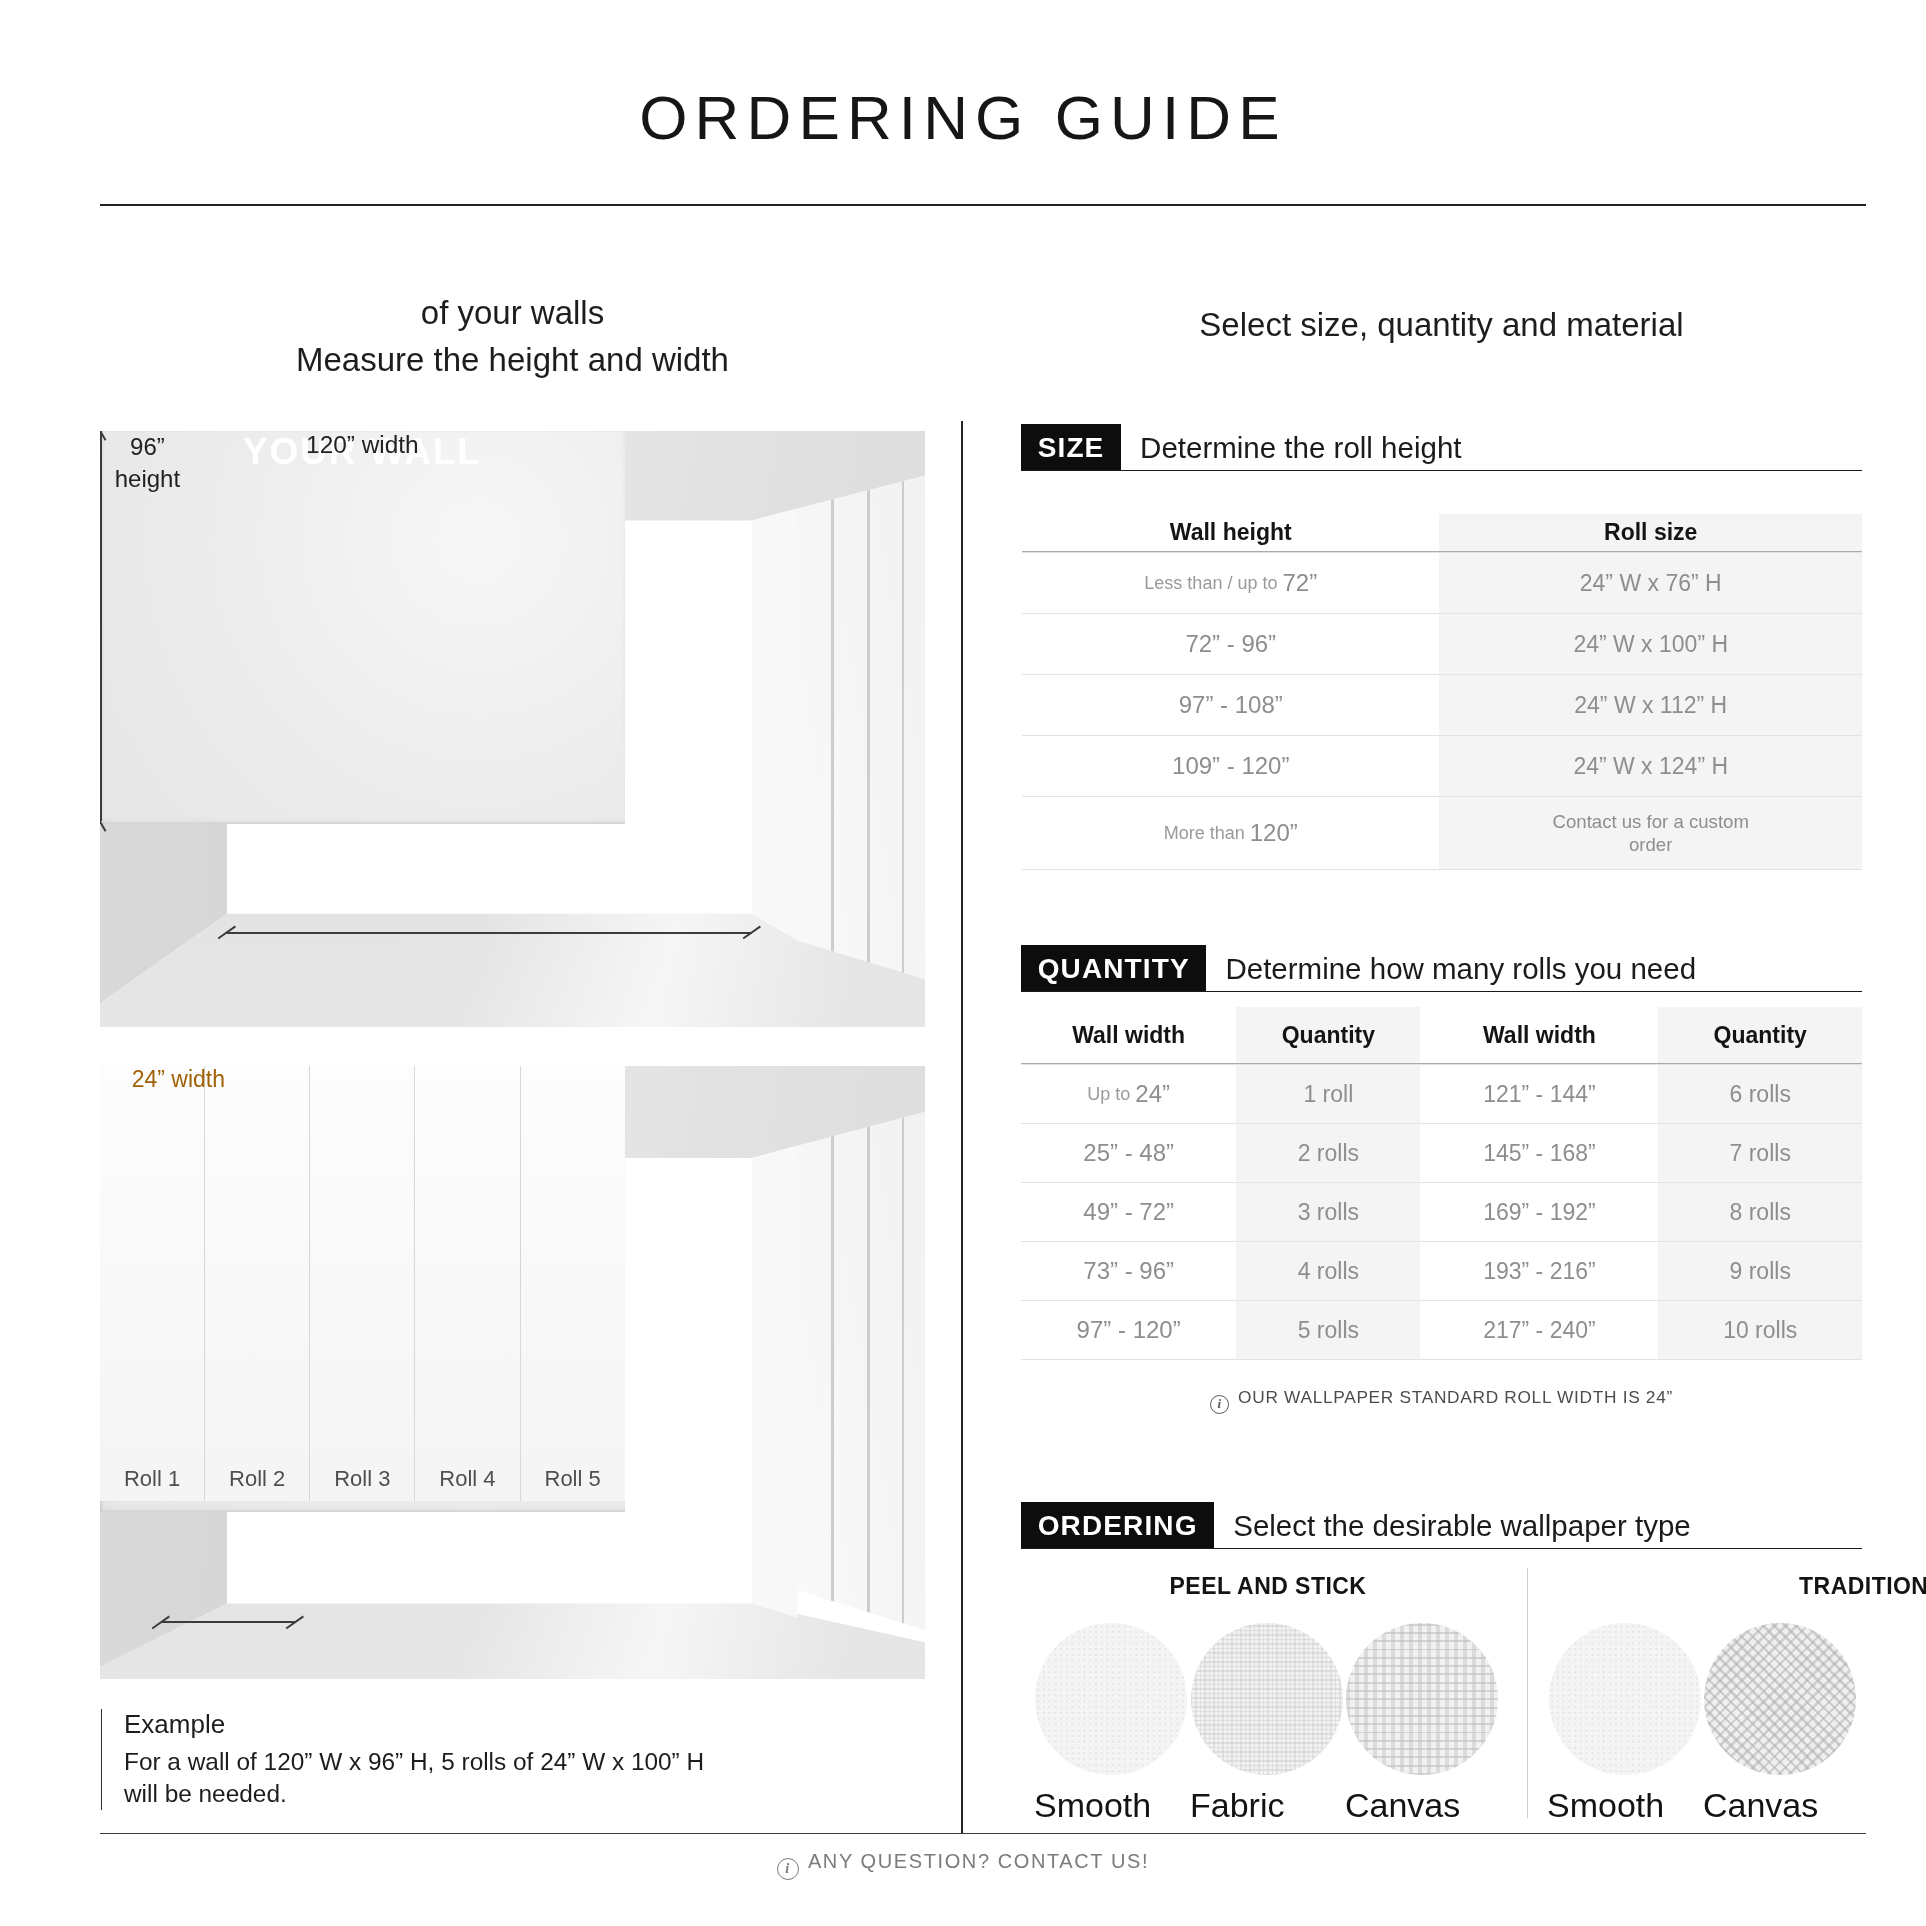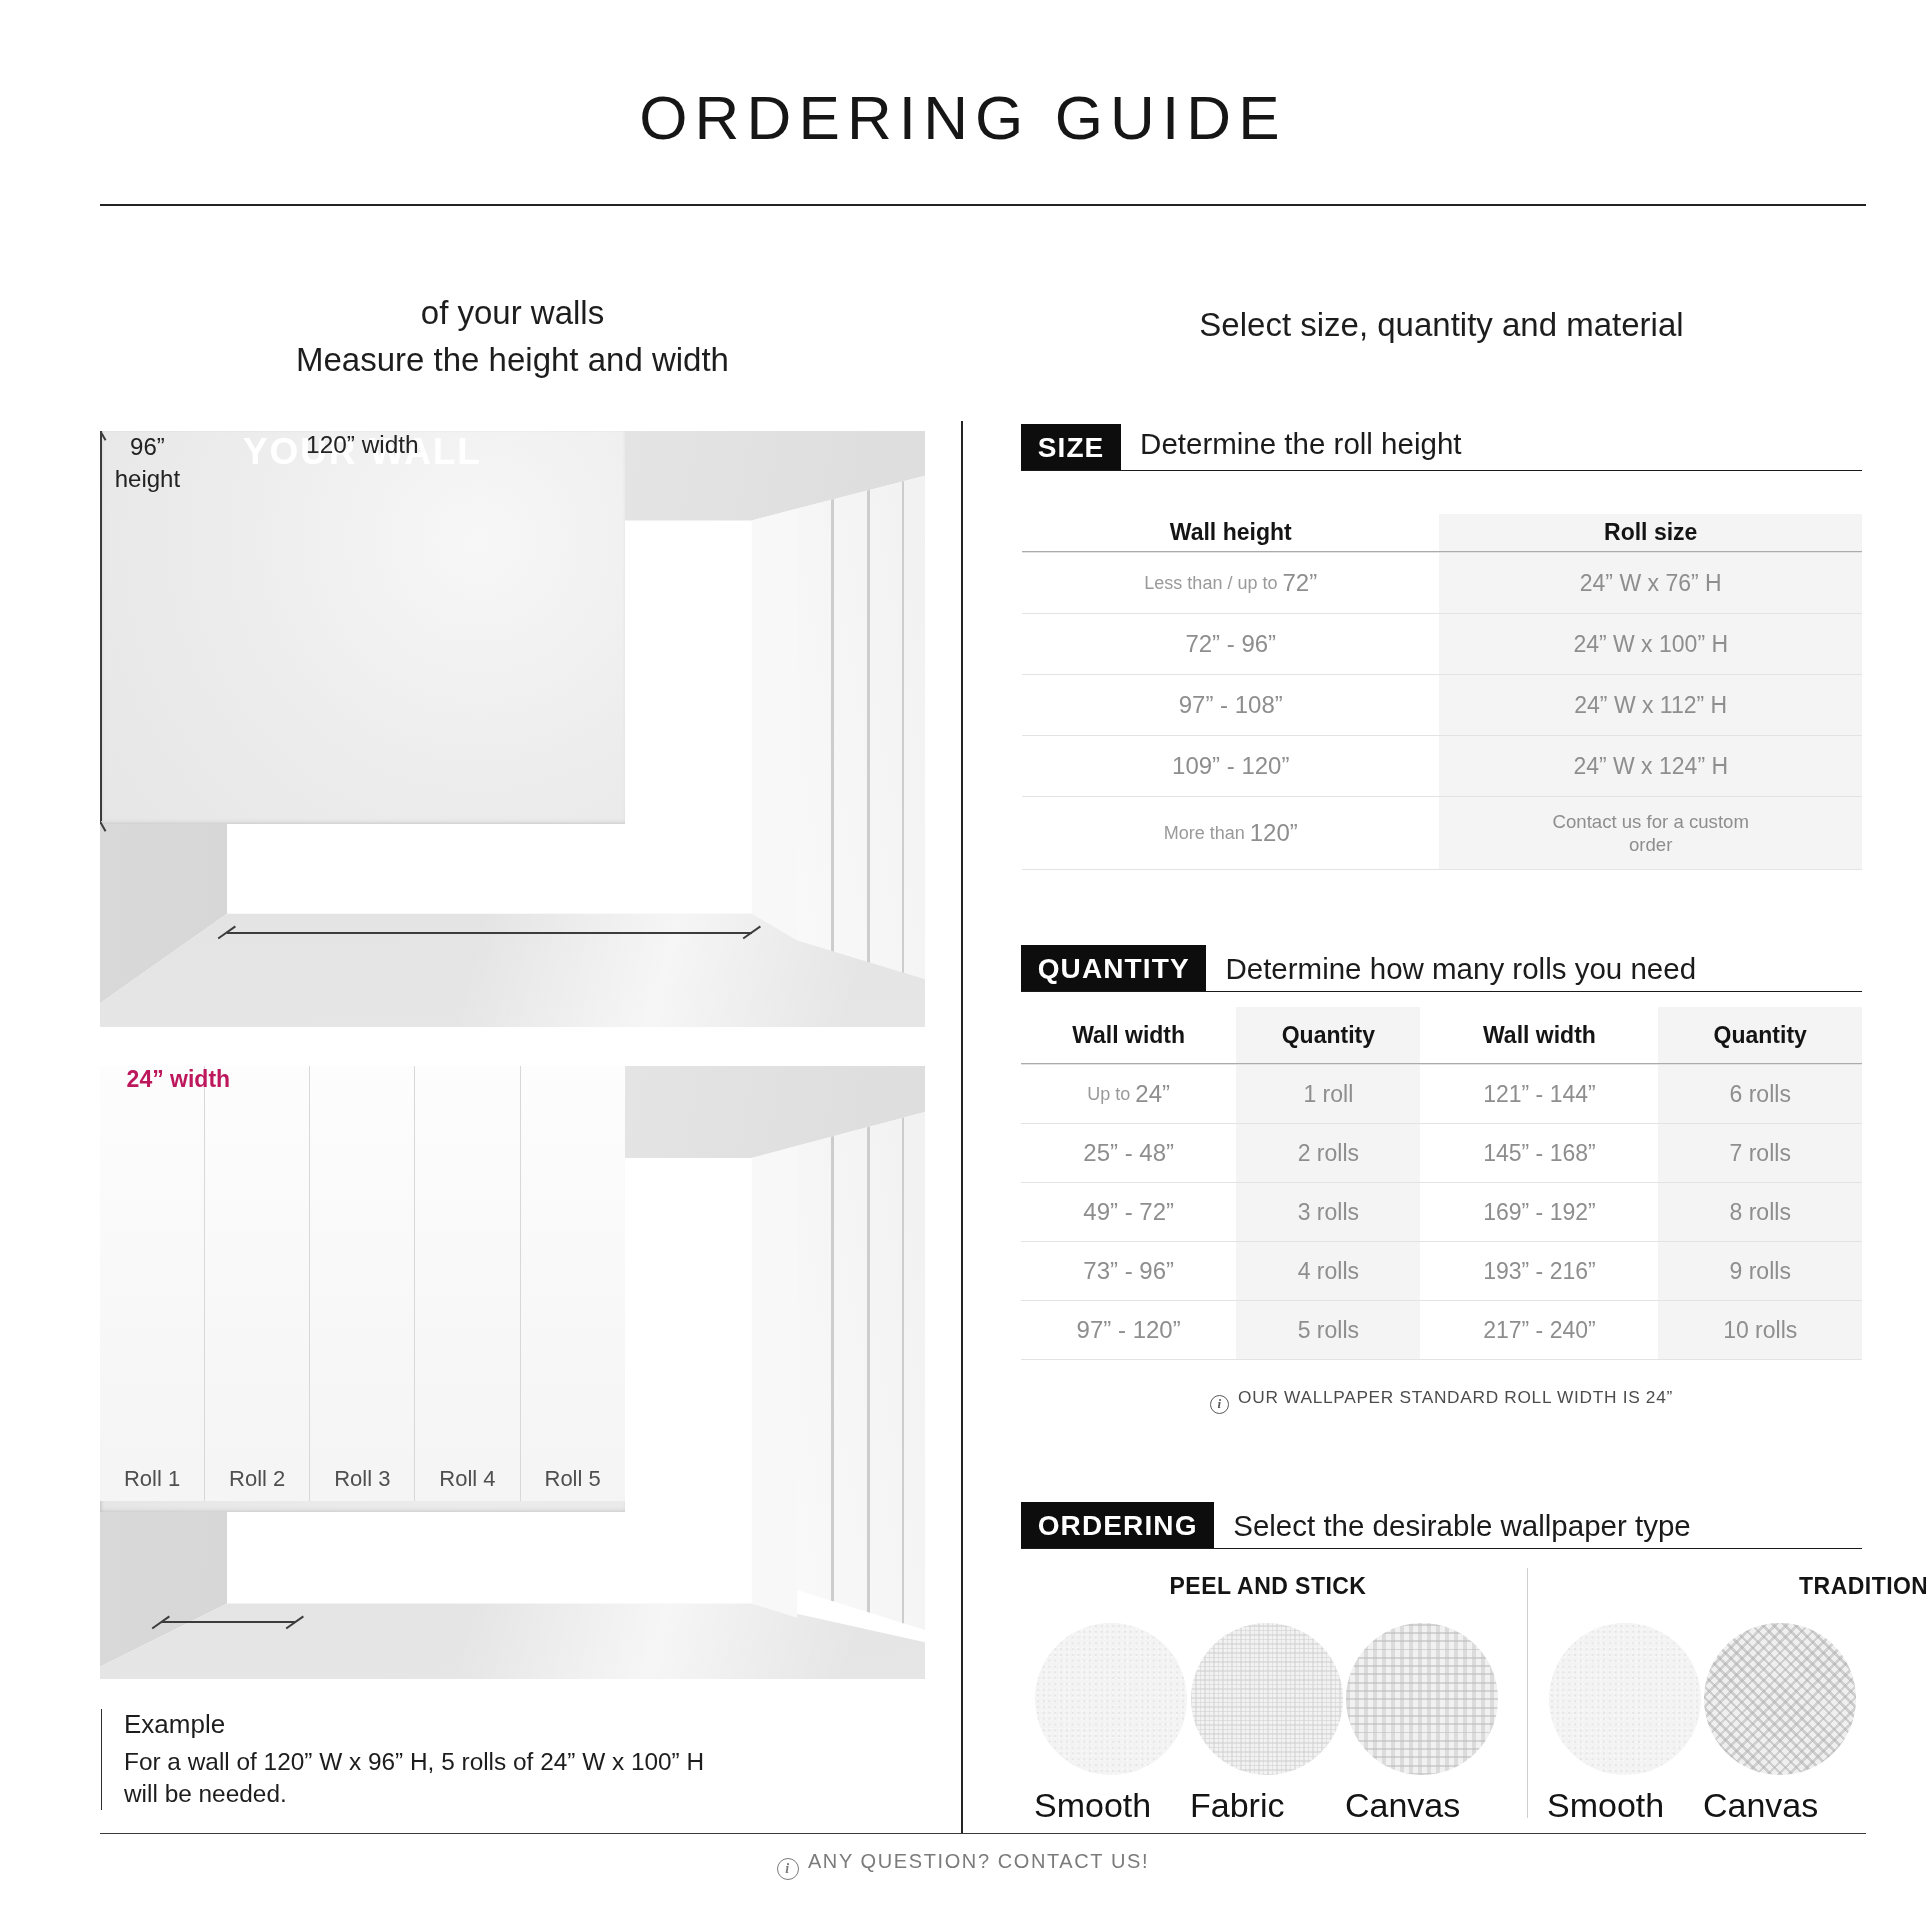--- a/index.html
+++ b/index.html
@@ -60,35 +60,35 @@
   .measure-h::before, .measure-h::after { content:""; position:absolute; top:-9.6px; width:1.9px; height:20.5px; background:#3c3c3c; transform:rotate(55deg); }
   .measure-h::before { left:-1.3px; } .measure-h::after { right:-1.3px; }
   .room1 .measure-h { left:15.4%; top:84%; width:63.6%; }
   .room2 .measure-h { left:7.4%; top:90.6%; width:16.2%; }
 
   .h-label { position:absolute; left:1.5%; top:45.5%; width:11.5%; text-align:center;
              font-size:24px; color:#222; line-height:1.35; }
   .your-wall { position:absolute; left:15.4%; top:47%; width:63.6%; text-align:center;
                color:#ffffff; font-size:37px; font-weight:700; letter-spacing:0.05em; }
   .w-label { position:absolute; left:15.4%; top:87.3%; width:63.6%; text-align:center; font-size:24.4px; color:#222; }
-  .w-label2 { position:absolute; left:3.5%; top:94.2%; width:19%; text-align:center; font-size:23px; color:#be185d;font-weight:bold; }
+  .w-label2 { position:absolute; left:3.5%; top:94.2%; width:19%; text-align:center; font-size:23px; color:#a16207; }
 
   .panels { position:absolute; left:15.4%; top:16.8%; width:63.6%; height:70.9%; display:flex; }
   .panel { flex:1; position:relative; background:linear-gradient(180deg,#fdfdfd,#f5f5f5 90%); border-right:1.3px solid #d8d8d8; }
   .panel:last-child { border-right:none; }
   .panel .roll-label { position:absolute; bottom:2%; left:0; width:100%; text-align:center; font-size:22px; color:#4f4f4f; }
 
   
   .section-header { position:absolute; left:1021px; width:841px; display:flex; align-items:flex-end;
                     border-bottom:1.9px solid #1a1a1a; }
   .badge { background:#0d0d0d; color:#ffffff; font-size:28px; font-weight:600; letter-spacing:0.04em;
            padding:7.7px 16.7px 6.4px 16.7px; display:inline-block; }
   .section-title { font-size:29.5px; color:#1b1b1b; padding:0 0 5.1px 19px; white-space:nowrap; }
 
-  .size-header { top:424px;align-items:center; }
+  .size-header { top:424px; }
   .qty-header  { top:945px; }
   .mat-header  { top:1502px; }
 
   
   .size-table { position:absolute; left:1022px; top:514px; width:840px; }
   .s-row { display:grid; grid-template-columns:49.7% 50.3%; border-top:0.6px solid #e3e3e3; }
   .s-row.header { border-top:none; border-bottom:1.3px solid #ababab; }
   .s-row.header .s-cell { font-size:23px; font-weight:700; color:#141414; height:37px; }
   .s-cell { display:flex; align-items:center; justify-content:center; text-align:center;
             font-size:23px; color:#8e8e8e; height:60px; }

